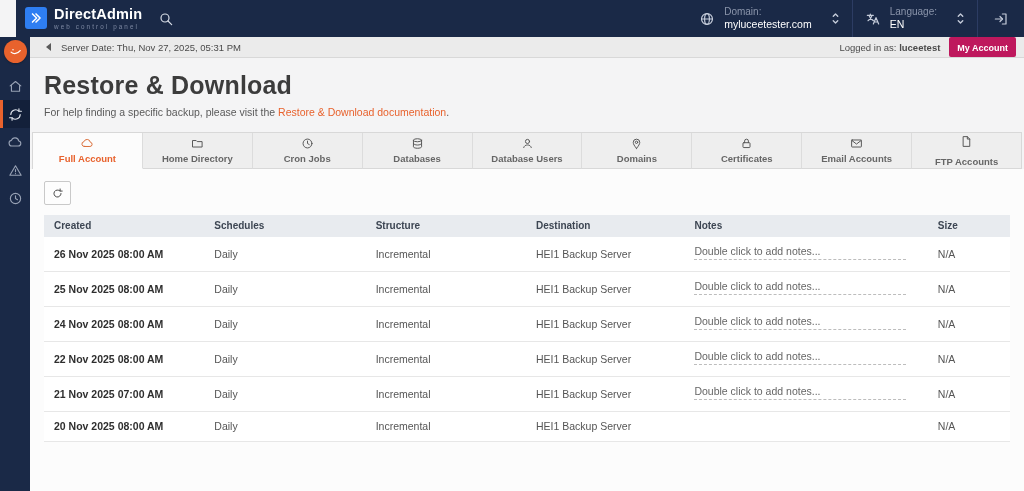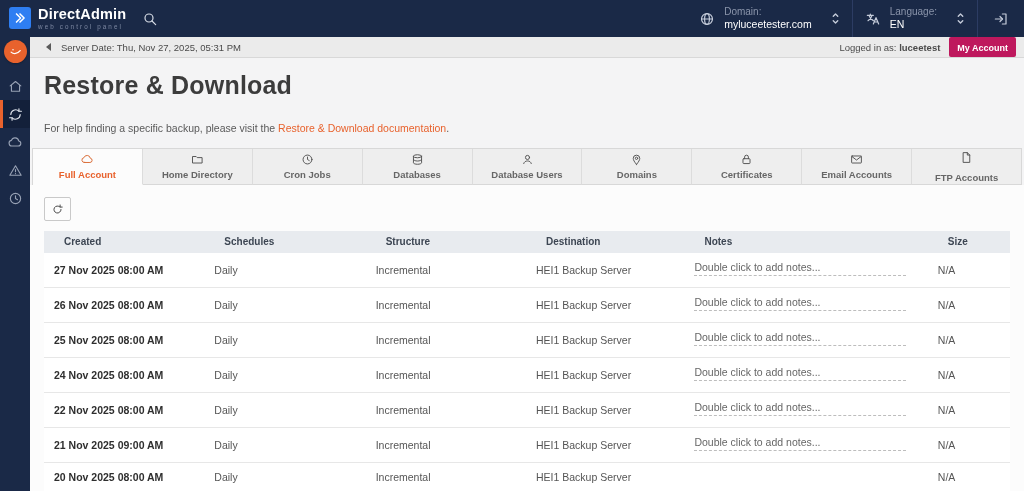--- a/index.html
+++ b/index.html
@@ -6,21 +6,21 @@
   html, body { margin:0; padding:0; overflow:hidden; }
   body {
     width:1024px; height:491px; position:relative;
     font-family:"Liberation Sans", sans-serif;
     background:#f4f4f5; color:#333;
   }
   .icon svg { display:block; fill:none; stroke:currentColor; stroke-width:1.8; stroke-linecap:round; stroke-linejoin:round; }
   .i13 svg{width:13px;height:13px;} .i15 svg{width:15px;height:15px;} .i16 svg{width:16px;height:16px;}
 
   
-  .topbar { position:absolute; top:0; left:0; right:0; height:37px; background:#1a2947; display:flex; align-items:center; color:#fff; z-index:8; }
+  .topbar { position:absolute; top:0; left:16px; right:0; height:37px; background:#1a2947; display:flex; align-items:center; color:#fff; z-index:8; }
   .brand { display:flex; align-items:center; gap:7px; padding-left:9px; cursor:pointer; }
   .brand-logo { width:22px; height:22px; background:#2e7ef2; border-radius:3px; display:flex; align-items:center; justify-content:center; color:#fff; }
   .brand-logo svg { width:14px; height:14px; stroke-width:2.6; }
   .brand-text { display:flex; flex-direction:column; line-height:1; }
   .brand-name { font-size:14.5px; font-weight:bold; letter-spacing:.2px; }
   .brand-sub { font-size:6.3px; letter-spacing:2.1px; color:#7e89a3; margin-top:2px; }
   .topbar-search { margin-left:16px; color:#d7dce6; cursor:pointer; }
   .topbar-right { margin-left:auto; display:flex; align-items:stretch; height:100%; }
   .tb-select { display:flex; align-items:center; gap:9px; padding:0 12px; cursor:pointer; }
   .tb-select .icon { color:#c6cddb; }
@@ -44,37 +44,37 @@
 
   
   .sidebar { position:absolute; top:37px; left:0; bottom:0; width:30px; background:#1a2947; display:flex; flex-direction:column; padding-top:35px; z-index:7; }
   .side-item { height:28px; display:flex; align-items:center; justify-content:center; color:#97a1b4; cursor:pointer; border-left:3px solid transparent; padding-right:3px; }
   .side-item.active { background:#13203a; border-left-color:#e8622d; color:#e3e7ef; }
 
   
   .main { position:absolute; top:58px; left:30px; right:0; bottom:0; display:flex; flex-direction:column; }
   .page-head { padding:13px 14px 0; }
   .page-title { margin:0; font-size:25px; font-weight:700; color:#3c3c3c; letter-spacing:.2px; }
-  .help { margin-top:22px; font-size:10.5px; color:#5a5a5a; }
+  .help { margin-top:6px; font-size:10.5px; color:#5a5a5a; }
   .help a { color:#e8622d; text-decoration:none; cursor:pointer; }
 
   .tabs { display:flex; margin:14px 2px 0; height:37px; border:1px solid #d8d8d8; border-bottom:none; }
   .tab { flex:1; display:flex; flex-direction:column; align-items:center; justify-content:center; gap:3px; background:#eeeeee; border-right:1px solid #dcdcdc; border-bottom:1px solid #d8d8d8; cursor:pointer; }
   .tab:last-child { border-right:none;gap:8px; }
   .tab .icon { color:#555; }
   .tab-label { font-size:9.5px; font-weight:bold; color:#666; white-space:nowrap; }
   .tab.active { background:#fcfcfc; border-bottom-color:#fcfcfc; }
   .tab.active .icon { color:#d96b35; }
   .tab.active .tab-label { color:#e8622d; }
 
   .panel { flex:1; background:#fcfcfc; overflow:hidden; }
   .refresh-btn { margin:12px 0 10px 14px; width:27px; height:24px; border:1px solid #c9c9c9; background:#fdfdfd; border-radius:2px; display:flex; align-items:center; justify-content:center; color:#444; cursor:pointer; padding:0; }
 
   table { width:calc(100% - 28px); margin:0 14px; border-collapse:collapse; table-layout:fixed; }
-  thead th { background:#e8ebef; text-align:left; padding:5px 20px 6px; font-size:10px; font-weight:bold; color:#3d4653; }
+  thead th { background:#e8ebef; text-align:left; padding:5px 10px 6px; font-size:10px; font-weight:bold; color:#3d4653; }
   tbody td { padding:8px 10px 9px; border-bottom:1px solid #e7e7e7; font-size:10.5px; color:#555; background:#fff; }
   td.created { font-weight:bold; color:#2e2e2e; }
   .notes { display:inline-block; width:212px; border-bottom:1px dashed #bdbdbd; padding-bottom:2px; color:#666; white-space:nowrap; overflow:hidden; cursor:pointer; }
 </style>
 </head>
 <body>
 
 <header class="topbar">
   <div class="brand">
     <span class="brand-logo icon">
@@ -315,28 +315,20 @@
             <th>Created</th>
             <th>Schedules</th>
             <th>Structure</th>
             <th>Destination</th>
             <th>Notes</th>
             <th>Size</th>
           </tr>
         </thead>
       <tbody>
           <tr>
-            <td class="created">27 Nov 2025 08:00 AM</td>
-            <td>Daily</td>
-            <td>Incremental</td>
-            <td>HEI1 Backup Server</td>
-            <td><span class="notes">Double click to add notes...</span></td>
-            <td>N/A</td>
-          </tr>
-          <tr>
             <td class="created">26 Nov 2025 08:00 AM</td>
             <td>Daily</td>
             <td>Incremental</td>
             <td>HEI1 Backup Server</td>
             <td><span class="notes">Double click to add notes...</span></td>
             <td>N/A</td>
           </tr>
           <tr>
             <td class="created">25 Nov 2025 08:00 AM</td>
             <td>Daily</td>
@@ -355,21 +347,21 @@
           </tr>
           <tr>
             <td class="created">22 Nov 2025 08:00 AM</td>
             <td>Daily</td>
             <td>Incremental</td>
             <td>HEI1 Backup Server</td>
             <td><span class="notes">Double click to add notes...</span></td>
             <td>N/A</td>
           </tr>
           <tr>
-            <td class="created">21 Nov 2025 09:00 AM</td>
+            <td class="created">21 Nov 2025 07:00 AM</td>
             <td>Daily</td>
             <td>Incremental</td>
             <td>HEI1 Backup Server</td>
             <td><span class="notes">Double click to add notes...</span></td>
             <td>N/A</td>
           </tr>
           <tr>
             <td class="created">20 Nov 2025 08:00 AM</td>
             <td>Daily</td>
             <td>Incremental</td>

